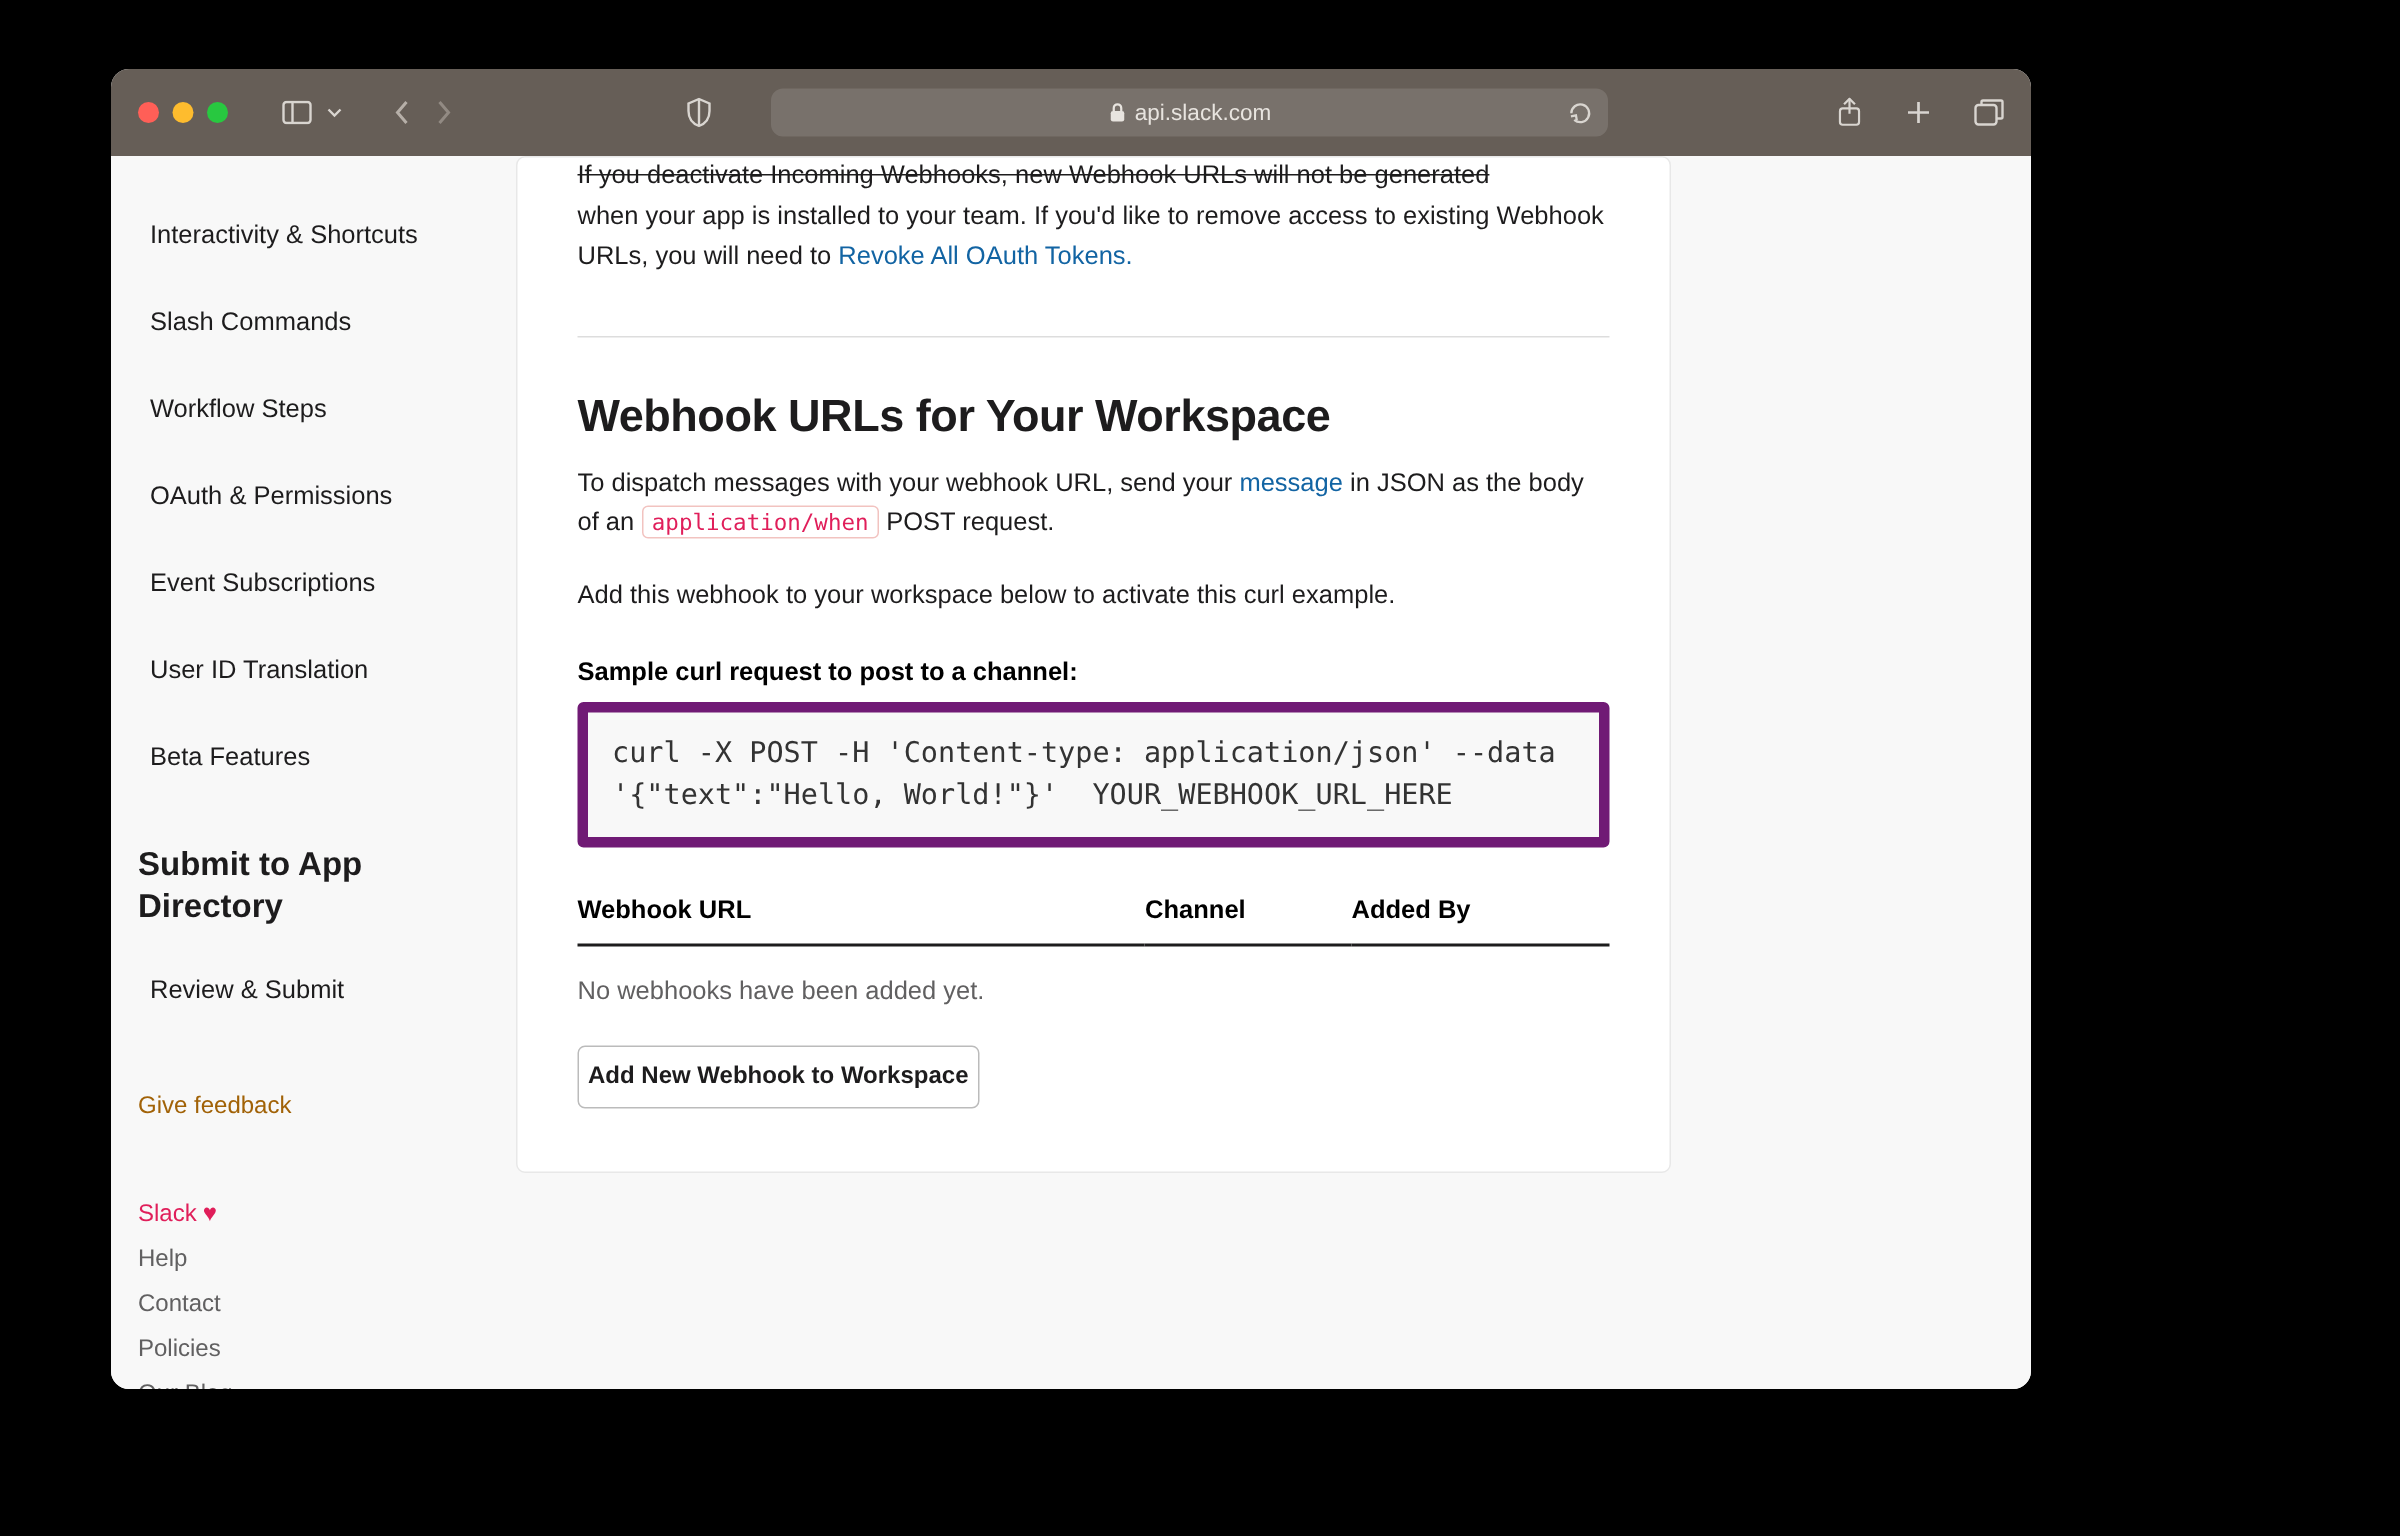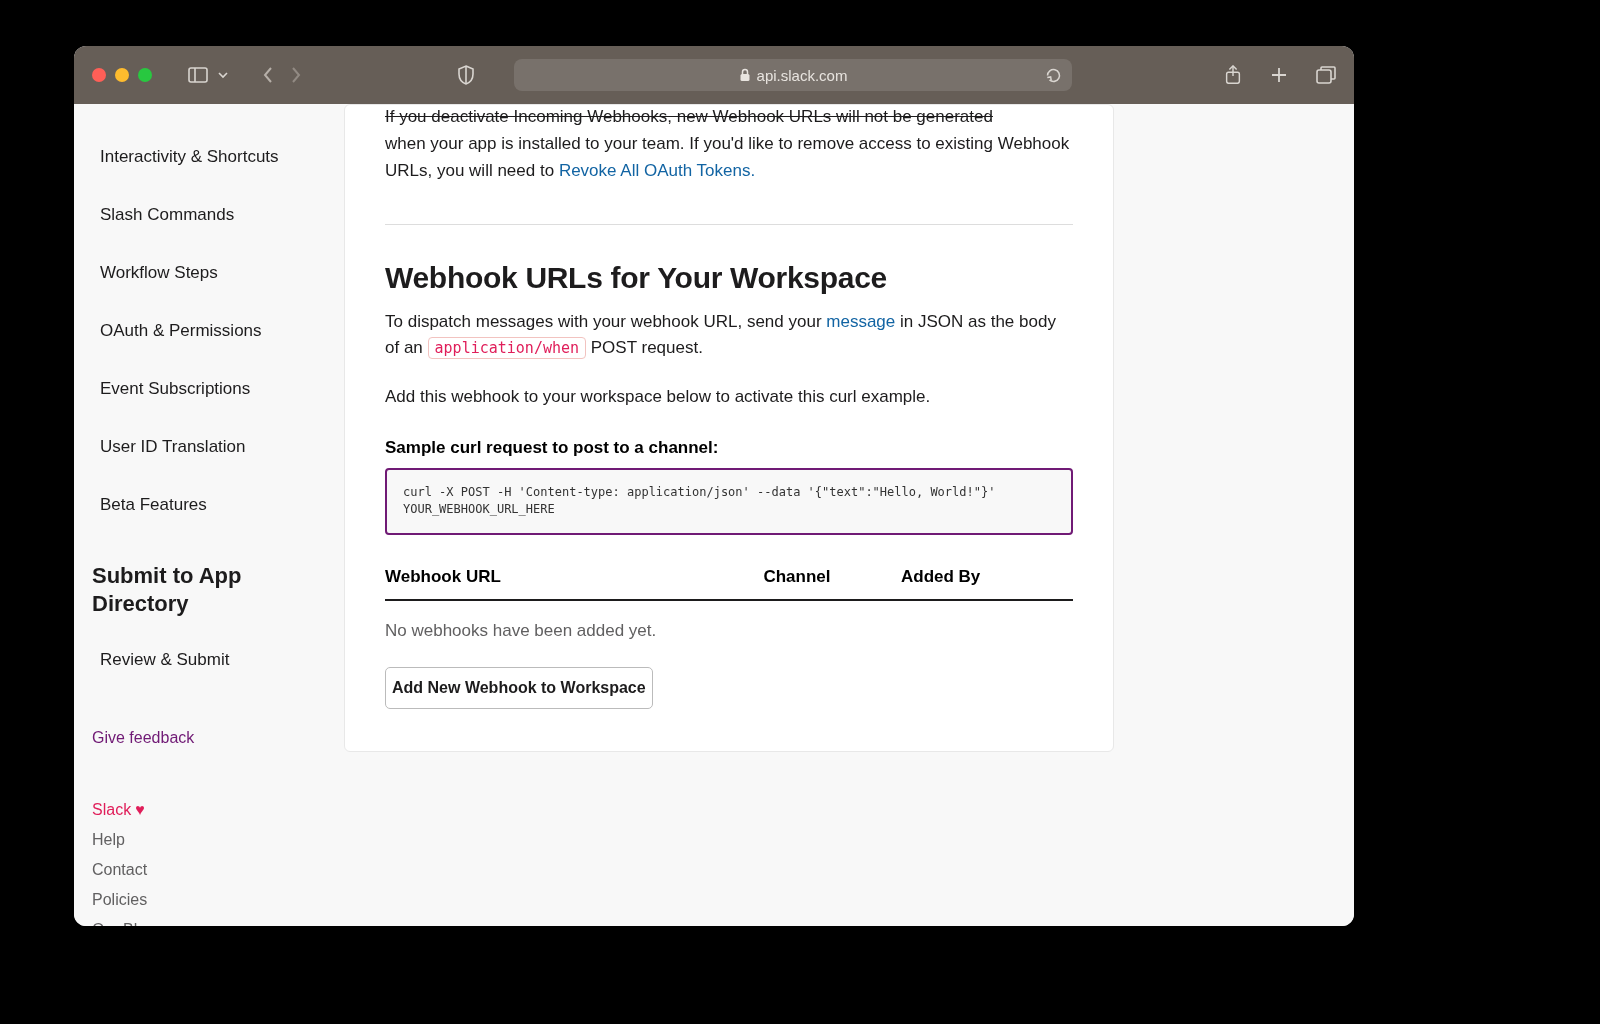--- a/index.html
+++ b/index.html
@@ -159,25 +159,25 @@
     border-radius:4px;
     font-size:15px;
   }
   .subhead {
     font-weight:700;
     font-size:17px;
     margin: 28px 0 10px 0;
   }
   pre.code {
     background:#f8f8f8;
-    border:2px solid #701a75;
+    border:7px solid #701a75;
     border-radius:4px;
     padding:14px 16px;
     font-family: ui-monospace, Menlo, Consolas, monospace;
-    font-size:12px;
+    font-size:19px;
     color:#333;
     white-space:pre-wrap;
     word-break:break-word;
     line-height:1.45;
   }
   table.wh {
     width:100%;
     border-collapse:collapse;
     margin-top:32px;
   }
@@ -311,21 +311,21 @@
       <div class="item">
           <span>Beta Features</span>
         </div>
 
       <div class="section-head">Submit to App Directory</div>
       <div class="item">
           <span>Review &amp; Submit</span>
         </div>
 
       <div class="spacer"></div>
-      <div class="footer-link" style="color:#701a75; margin-bottom:18px;">Give feedback</div>
+      <div class="footer-link" style="color:#a16207; margin-bottom:18px;">Give feedback</div>
 
       <div class="footer-block">
         <div class="footer-link slack-love">
           <span>Slack</span>
           <span>♥</span>
         </div>
         <div class="footer-link">Help</div>
         <div class="footer-link">Contact</div>
         <div class="footer-link">Policies</div>
         <div class="footer-link">Our Blog</div>

